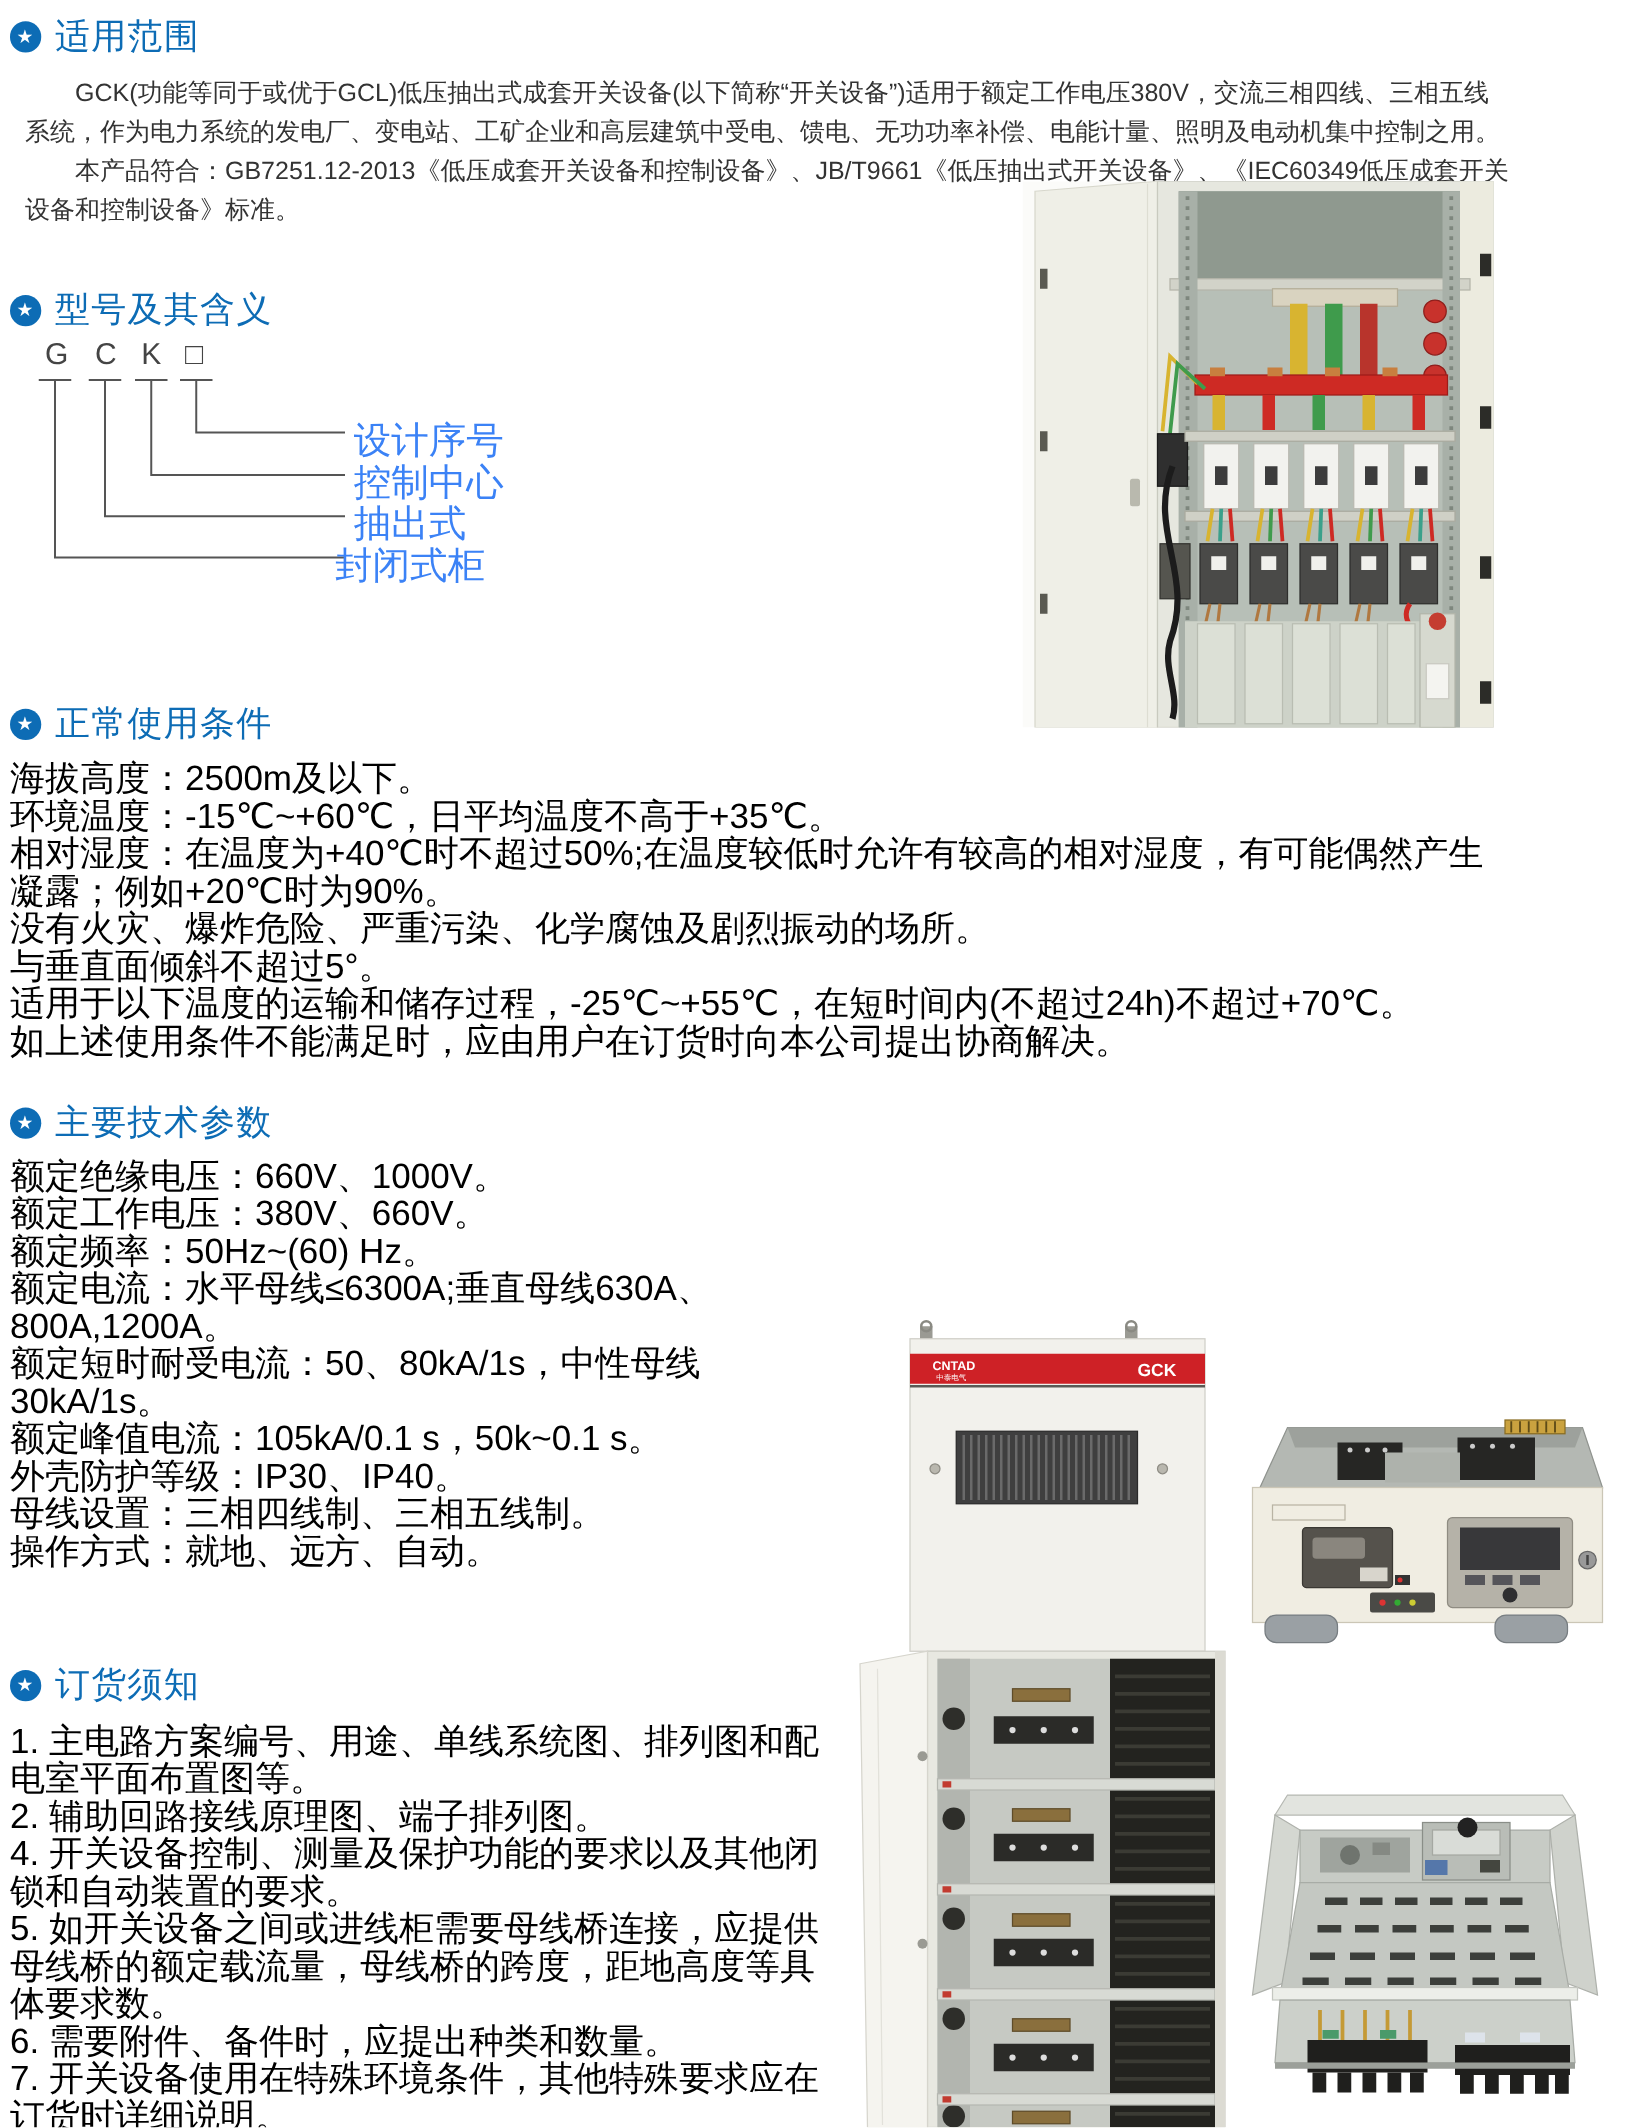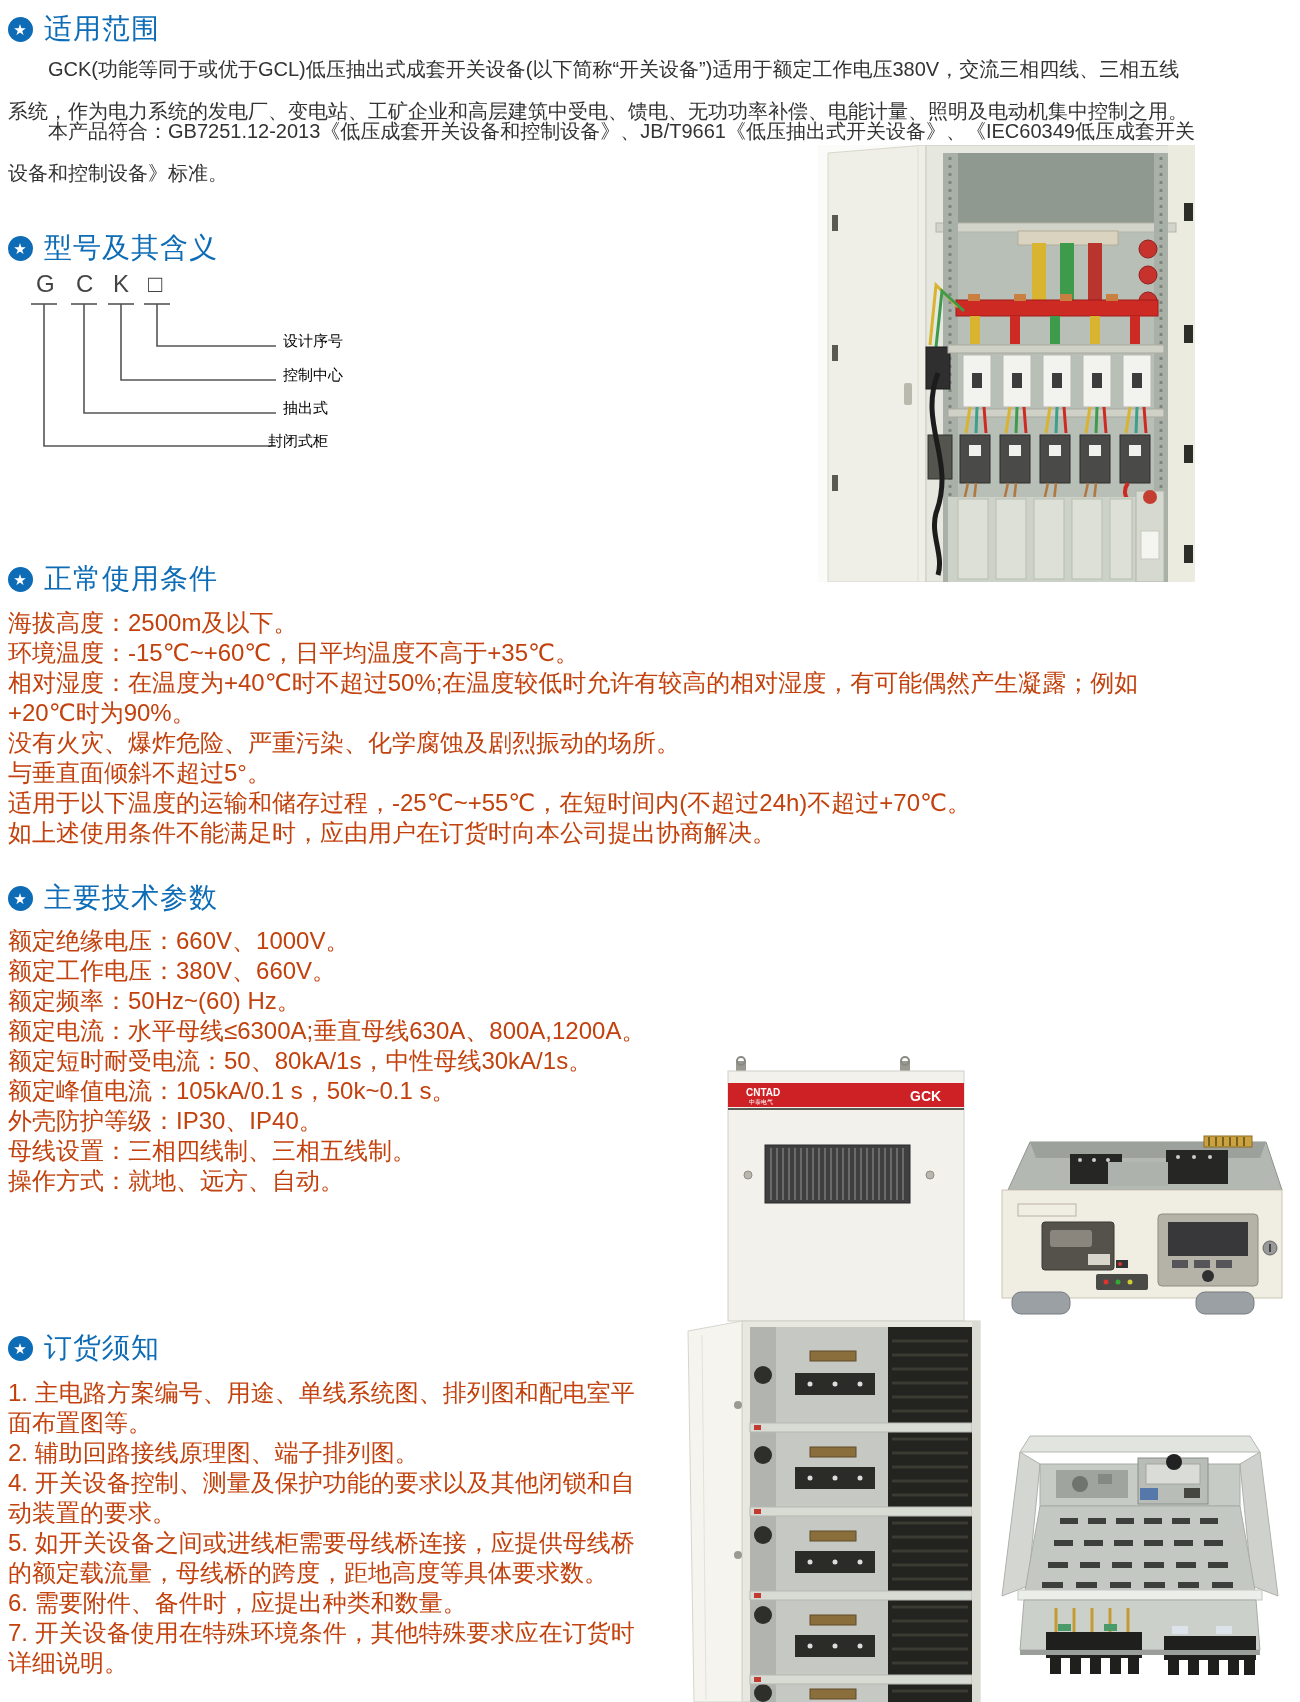--- a/index.html
+++ b/index.html
@@ -3,24 +3,24 @@
 <meta charset="utf-8">
 <style>
   *{box-sizing:border-box}
   html,body{margin:0;padding:0;background:#fff}
   .page{position:relative;width:1300px;height:1702px;background:#fff;
         font-family:"Liberation Sans","DejaVu Sans",sans-serif;color:#333;overflow:hidden}
   .sec-h{position:absolute;display:flex;align-items:center;gap:11px;
          font-size:28px;color:#0d6cb5;letter-spacing:1px;white-space:nowrap}
   .star{flex:0 0 auto;width:25px;height:25px;border-radius:50%;background:#0d6cb5;
         color:#fff;font-size:15px;line-height:25px;text-align:center}
-  .para{position:absolute;font-size:20px;line-height:42px;color:#333;margin:0;text-indent:2em}
-  .list{position:absolute;font-size:24px;line-height:30px;color:#c2410c}
+  .para{position:absolute;font-size:20px;line-height:31px;color:#333;margin:12px;text-indent:2em}
+  .list{position:absolute;font-size:28px;line-height:30px;color:#000000}
   .model-letter{position:absolute;font-size:24px;color:#444}
-  .model-label{position:absolute;font-size:15px;color:#000000;white-space:nowrap}
+  .model-label{position:absolute;font-size:30px;color:#3b82f6;white-space:nowrap}
   .imgbox{position:absolute}
   svg{display:block}
 </style>
 </head>
 <body>
 
 <div class="page">
 
   <div class="sec-h" style="left:8px;top:10px">
     <span class="star">★</span>

